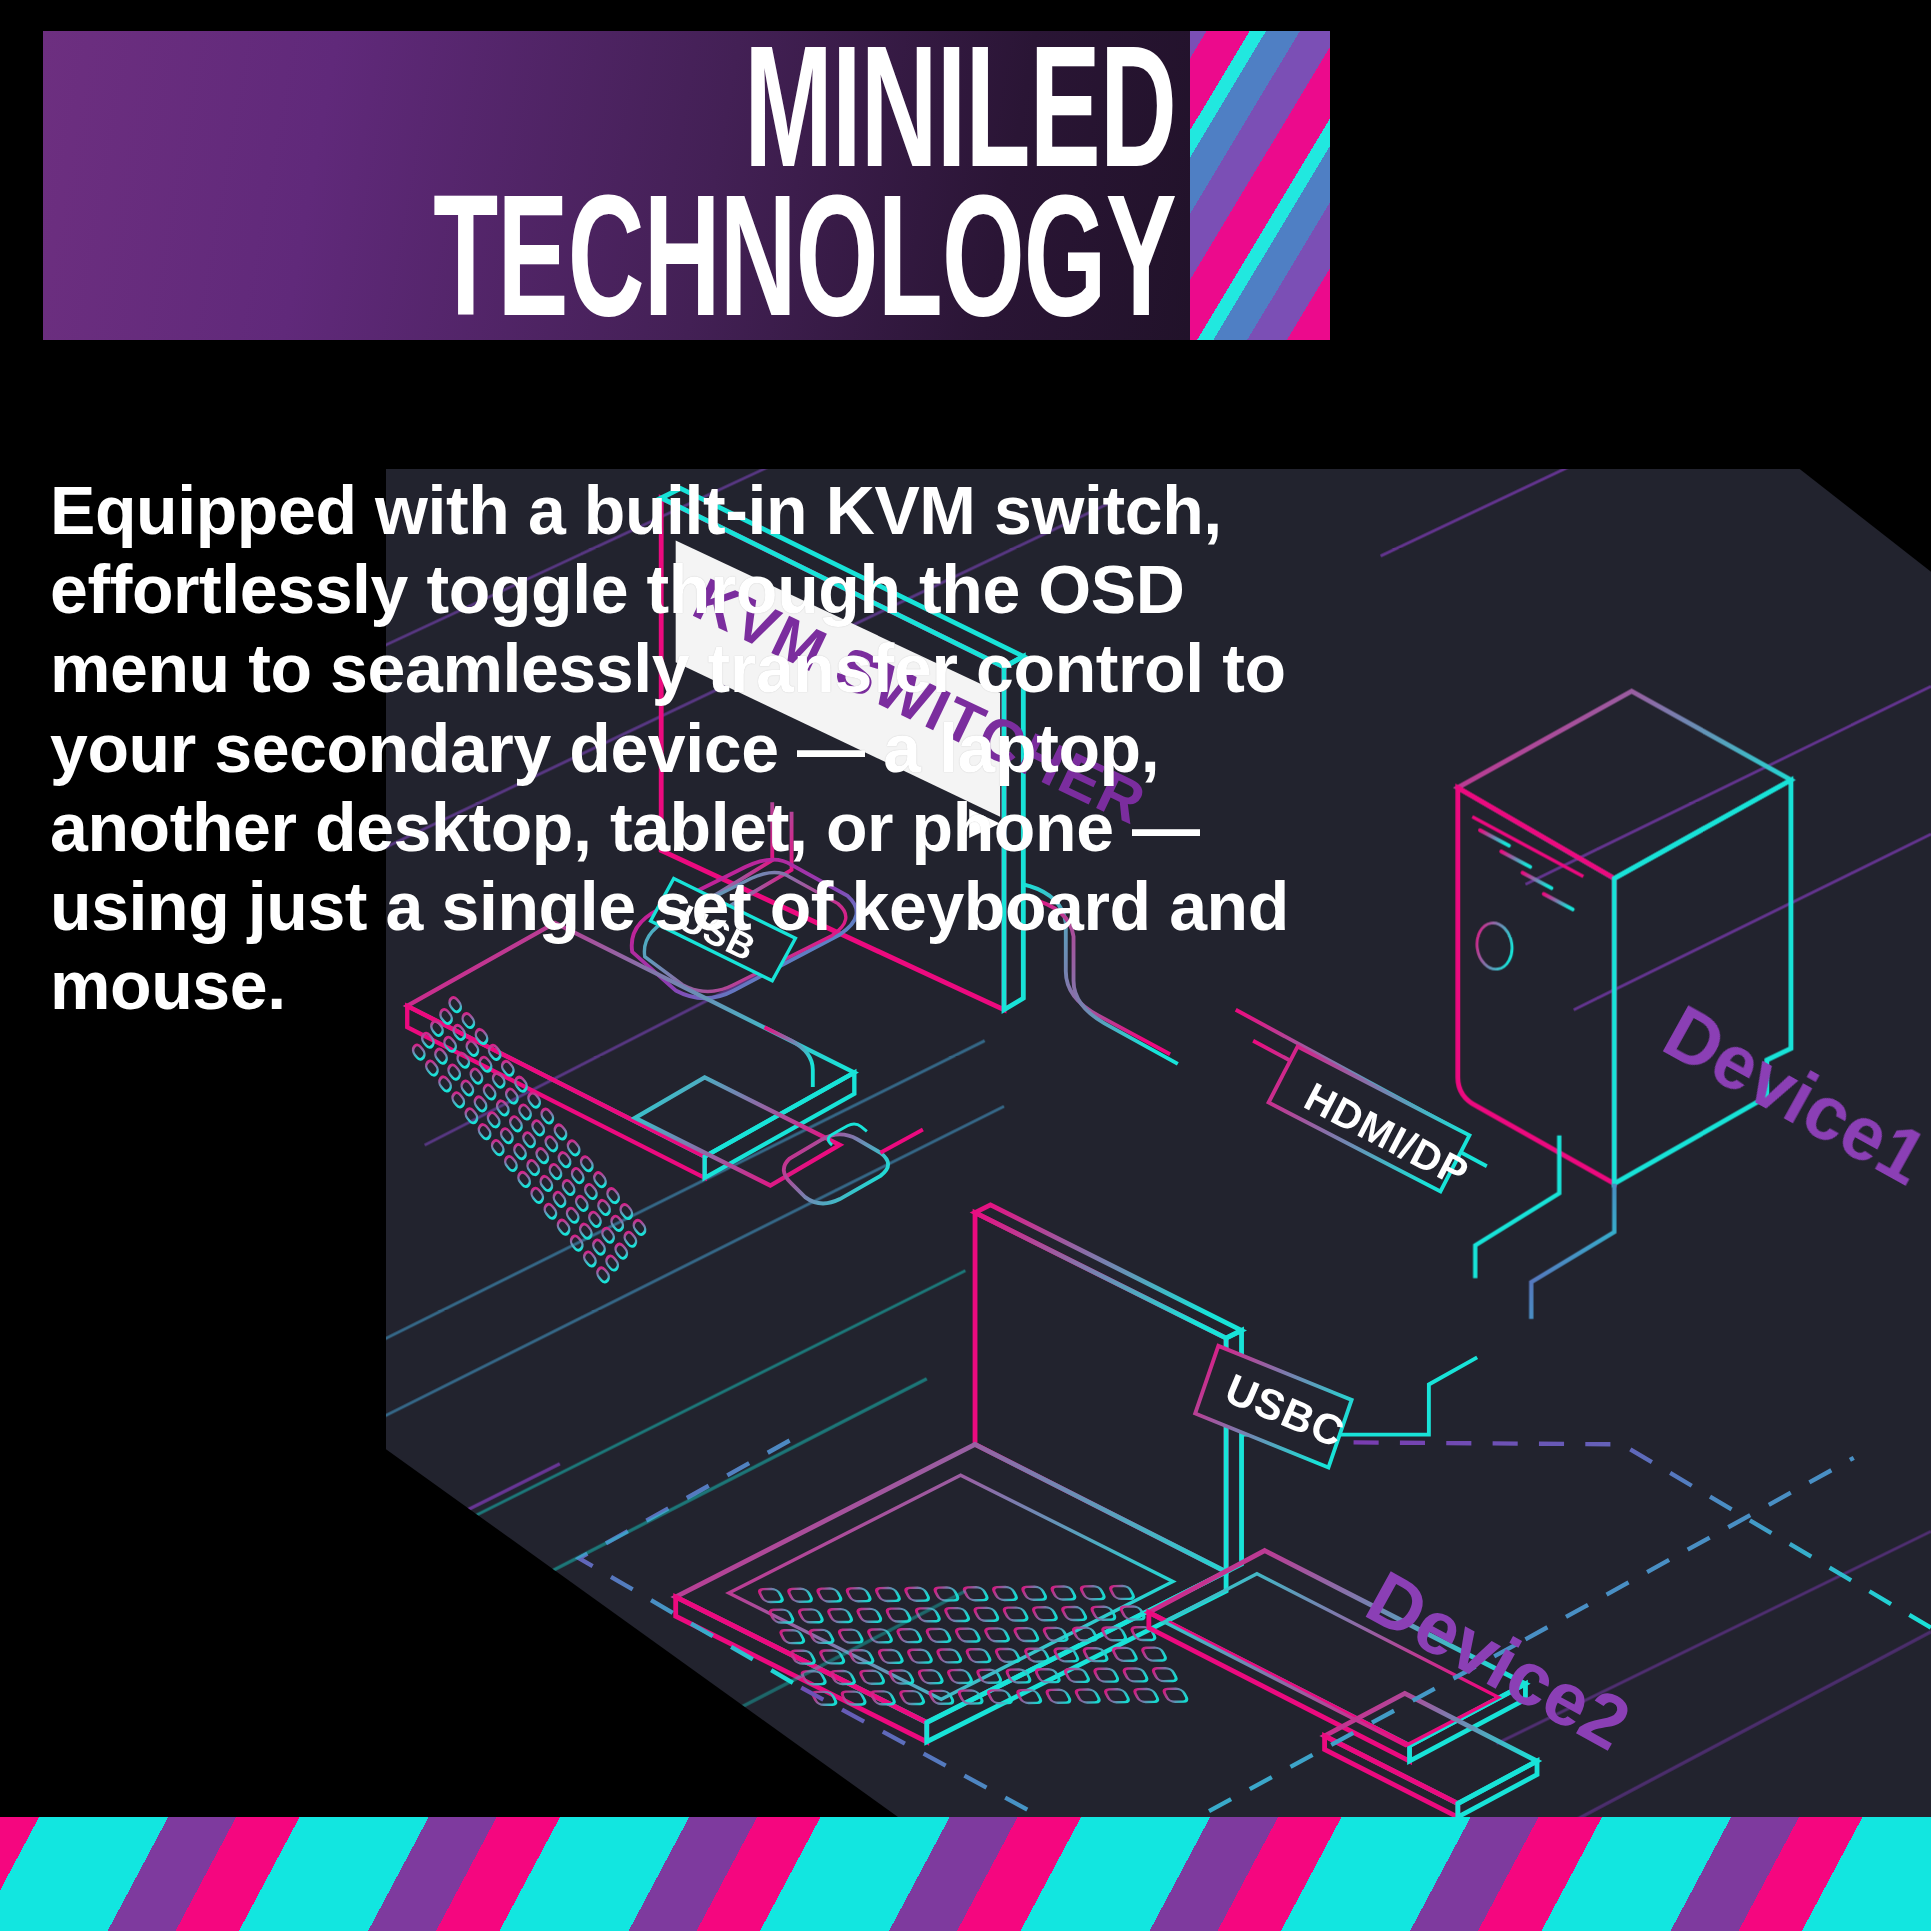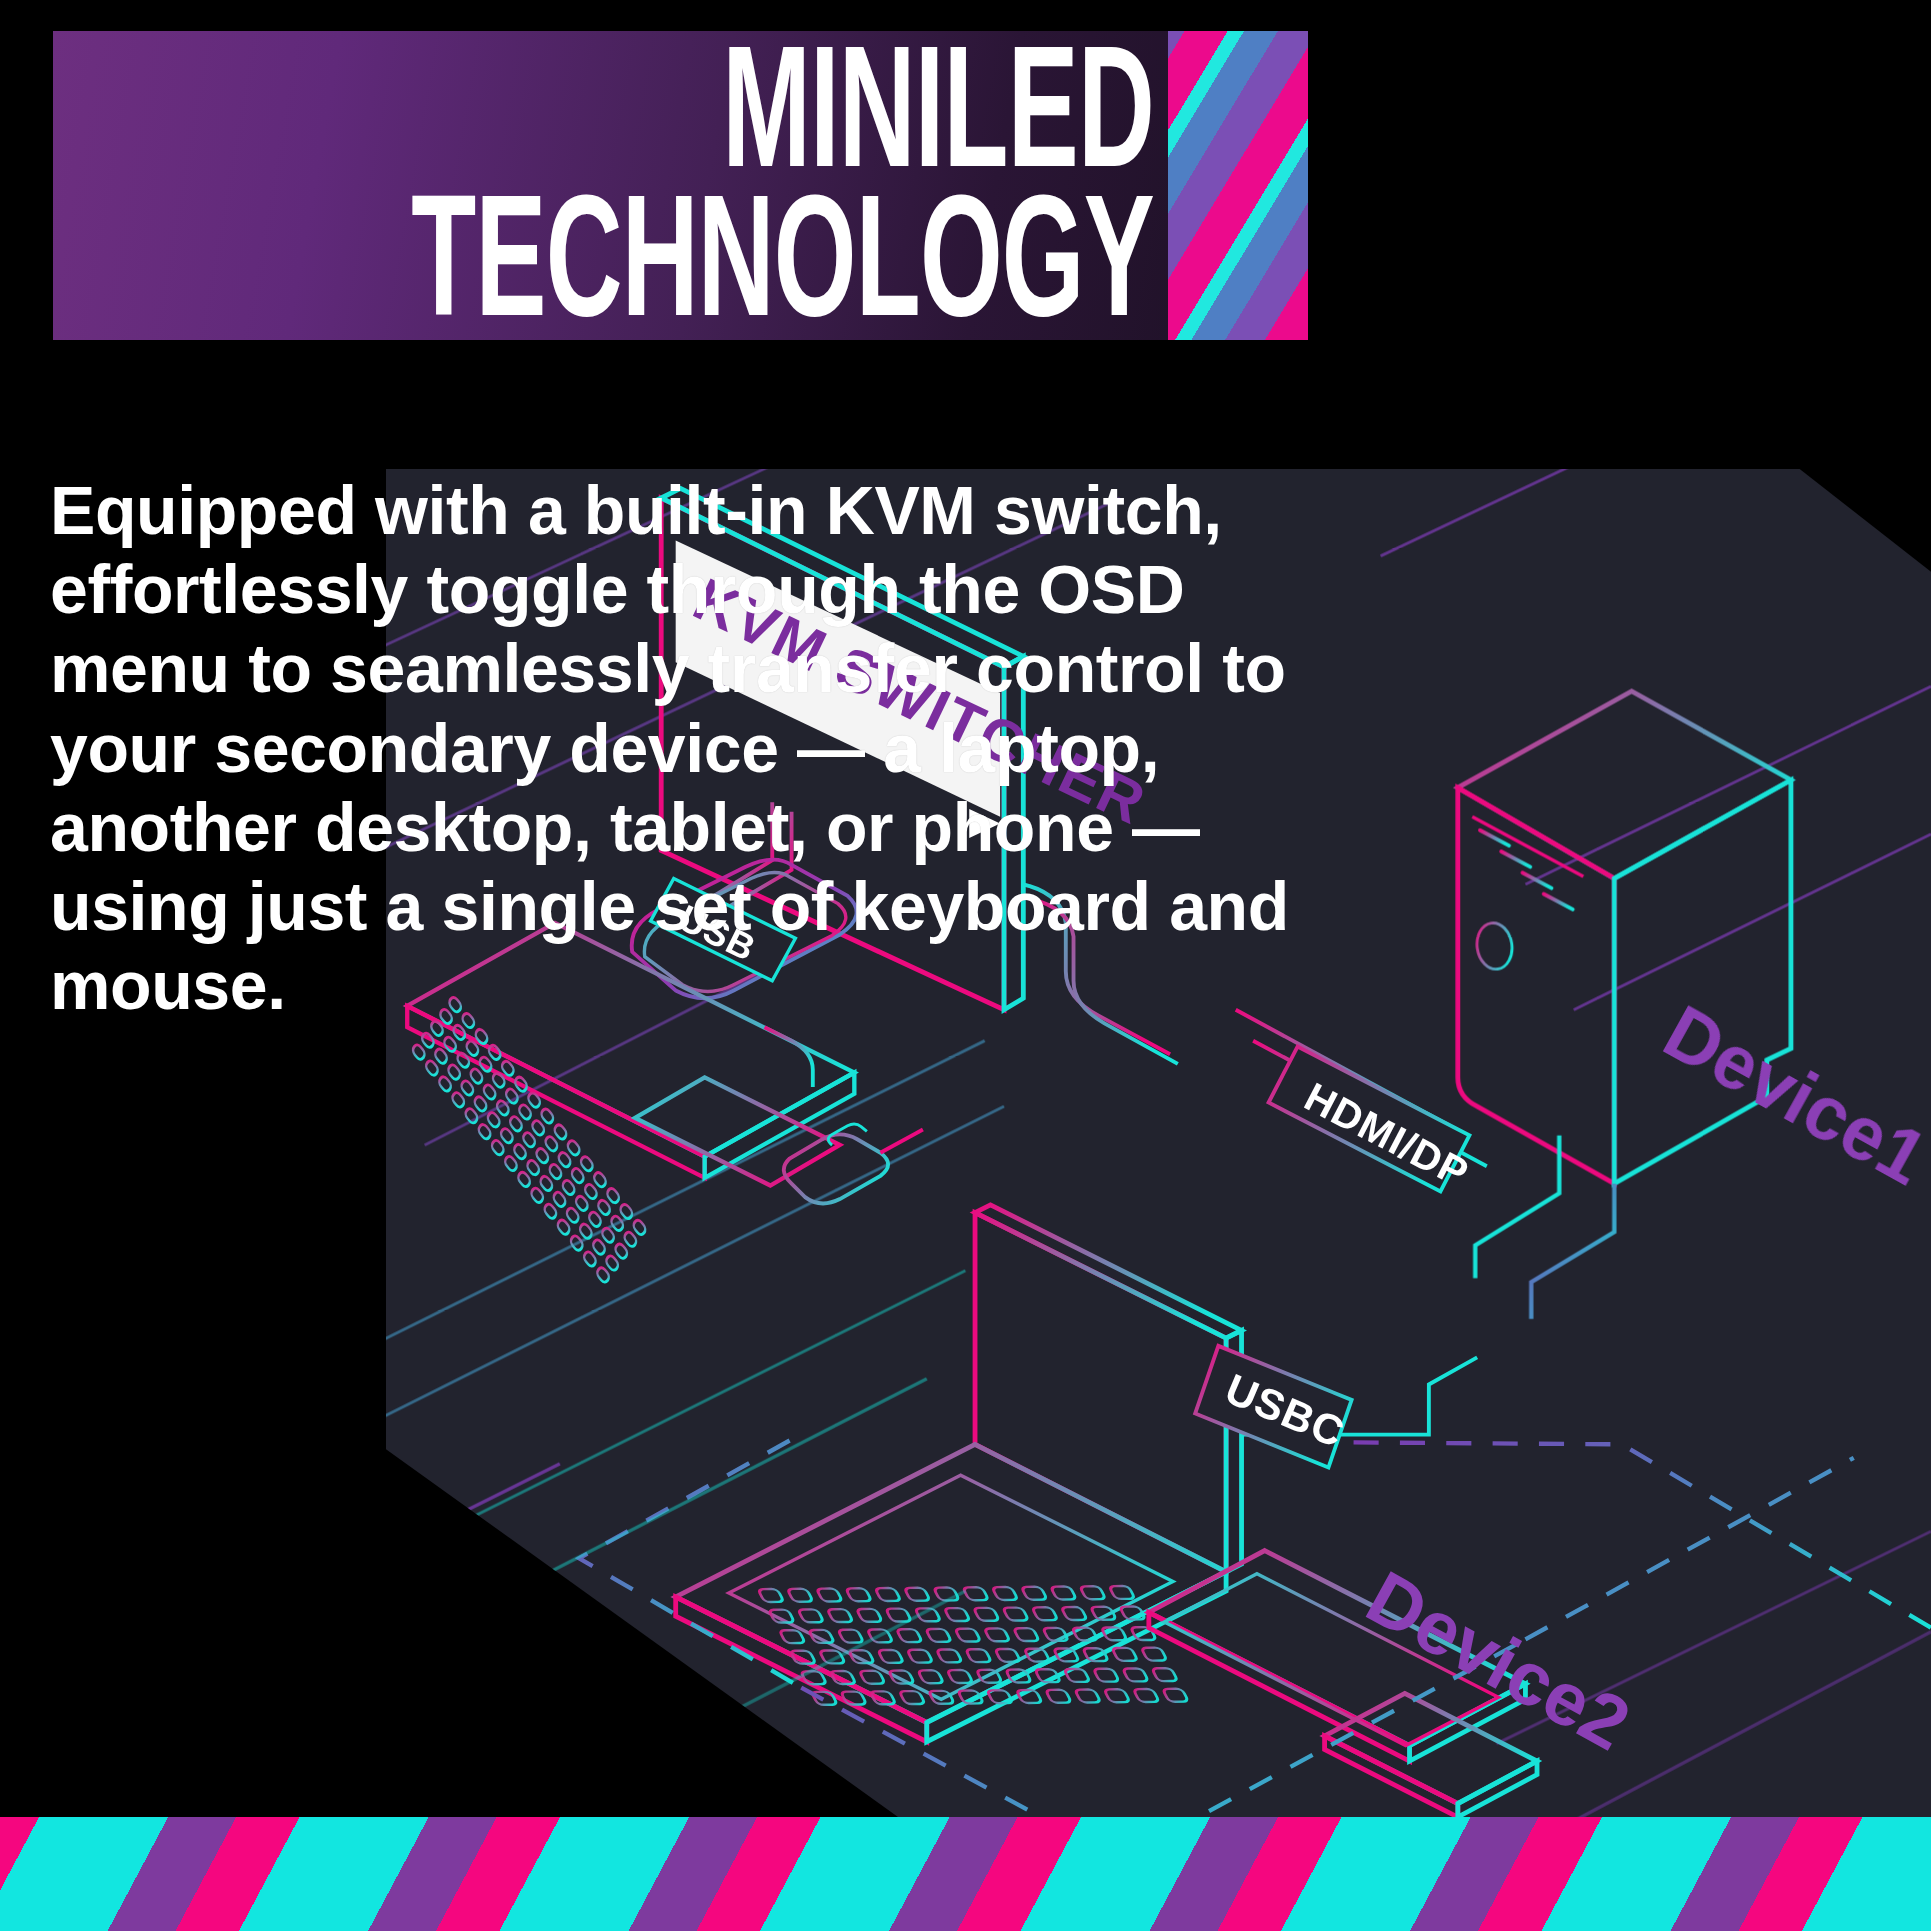--- a/index.html
+++ b/index.html
@@ -19,26 +19,27 @@
   #poster {
     position: absolute;
     inset: 0;
     background: #000000;
     overflow: hidden;
   }
 
   
   #header-banner {
     position: absolute;
-    left: 53px;
+    left: 43px;
     top: 31px;
     width: 1255px;
     height: 309px;
     background: linear-gradient(100deg, #6d2f80 0%, #60297a 22%, #432055 52%, #2a1535 74%, #1b1022 100%);
     overflow: hidden;
+    padding-left: 32px;
   }
   #header-title-wrap {
     position: absolute;
     right: 154px;
     top: -5.8px;
     width: 1023px;
     text-align: right;
   }
   .header-line {
     display: block;

